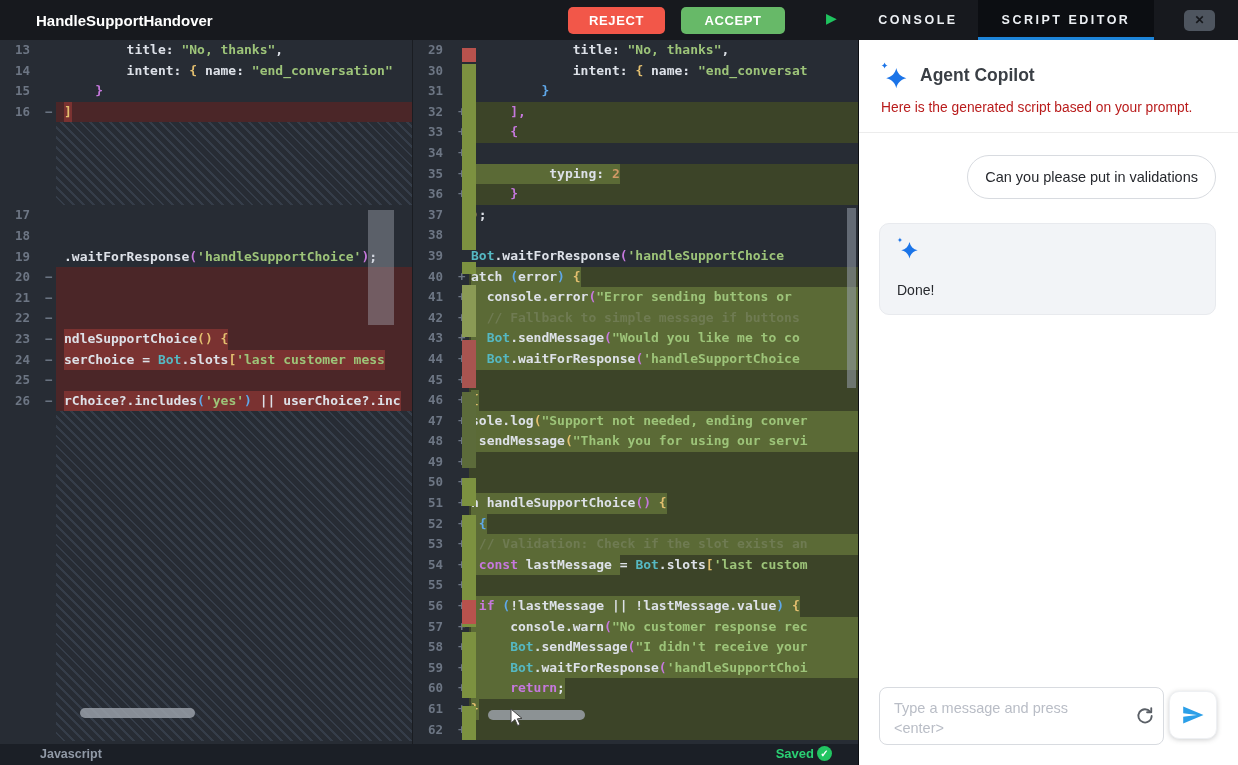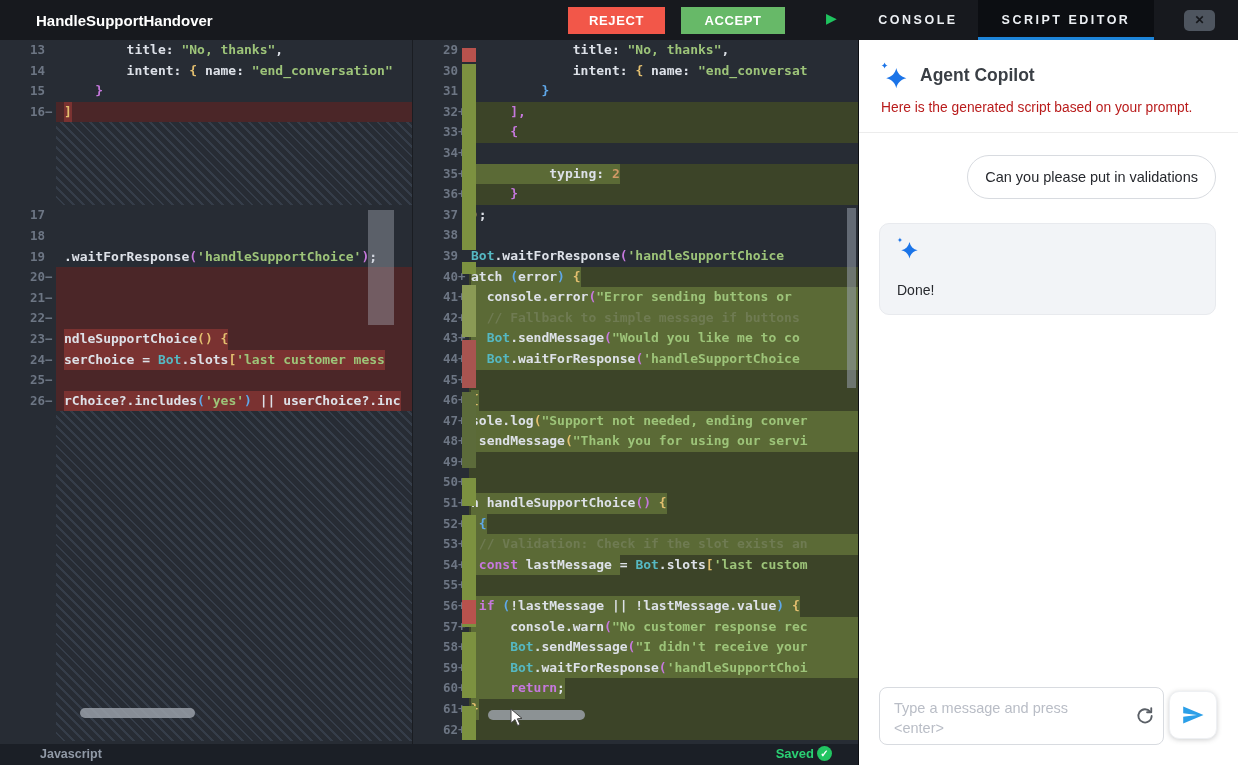--- a/index.html
+++ b/index.html
@@ -2,21 +2,21 @@
 <html><head>
 <meta charset="utf-8">
 <style>
   html,body{margin:0;padding:0}
   body{width:1238px;height:765px;position:relative;overflow:hidden;background:#fff;
        font-family:"Liberation Sans",sans-serif}
 
   
   .topbar{position:absolute;left:0;top:0;width:1238px;height:40px;background:#17191e;z-index:20}
   .wtitle{position:absolute;left:36px;top:12px;color:#fff;font-weight:bold;font-size:15px}
-  .tbtn{position:absolute;top:7px;height:27px;border:none;border-radius:0;color:#fff;
+  .tbtn{position:absolute;top:7px;height:27px;border:none;border-radius:5px;color:#fff;
         font-weight:bold;font-size:13px;letter-spacing:.6px;cursor:pointer;
         font-family:"Liberation Sans",sans-serif}
   .reject{left:568px;width:97px;background:#f25749}
   .accept{left:681px;width:104px;background:#67b968}
   .play{position:absolute;left:826px;top:10px;color:#1fc35f;font-size:14px;cursor:pointer}
   .tab{position:absolute;top:0;height:40px;line-height:40px;color:#eceff3;font-weight:bold;
        font-size:12.5px;letter-spacing:2.5px;text-align:center;cursor:pointer;box-sizing:border-box}
   .tab-console{left:858px;width:120px}
   .tab-script{left:978px;width:176px;background:#0c0e12;border-bottom:3px solid #1d84d8}
   .closebk{position:absolute;left:1184px;top:10px;width:31px;height:21px;background:#4e555f;
@@ -24,21 +24,21 @@
            font-weight:bold;cursor:pointer}
 
   
   .editor{position:absolute;left:0;top:40px;width:858px;height:704px;background:#272c34}
   .pane{position:absolute;top:0;height:704px;overflow:hidden}
   #left-pane{left:0;width:413px;border-right:1px solid #1a1d22;box-sizing:border-box}
   #right-pane{left:413px;width:445px}
   .crow{display:flex;height:20.6px;flex:none}
   .gut{width:56px;flex:none;display:flex;justify-content:flex-end;color:#6d7684;
        font:600 12.5px/20.6px "DejaVu Sans Mono",monospace}
-  .gut .num{font-style:normal;min-width:30px;text-align:right}
+  .gut .num{font-style:normal;min-width:30px;text-align:left}
   .gut .mk{font-style:normal;width:11px;text-align:left}
   .ctext{flex:1;display:flex;overflow:hidden;font:600 13px/20.6px "DejaVu Sans Mono",monospace;
          padding-left:8px;color:#dde1e8}
   #right-pane .ctext{padding-left:2px}
   .ctext span{white-space:pre}
   .del{background:#4b2628}
   .add{background:#3c4428}
   .h{background:#5b6a36}
   .h2{background:#7a3231}
   .fill{flex:1}

